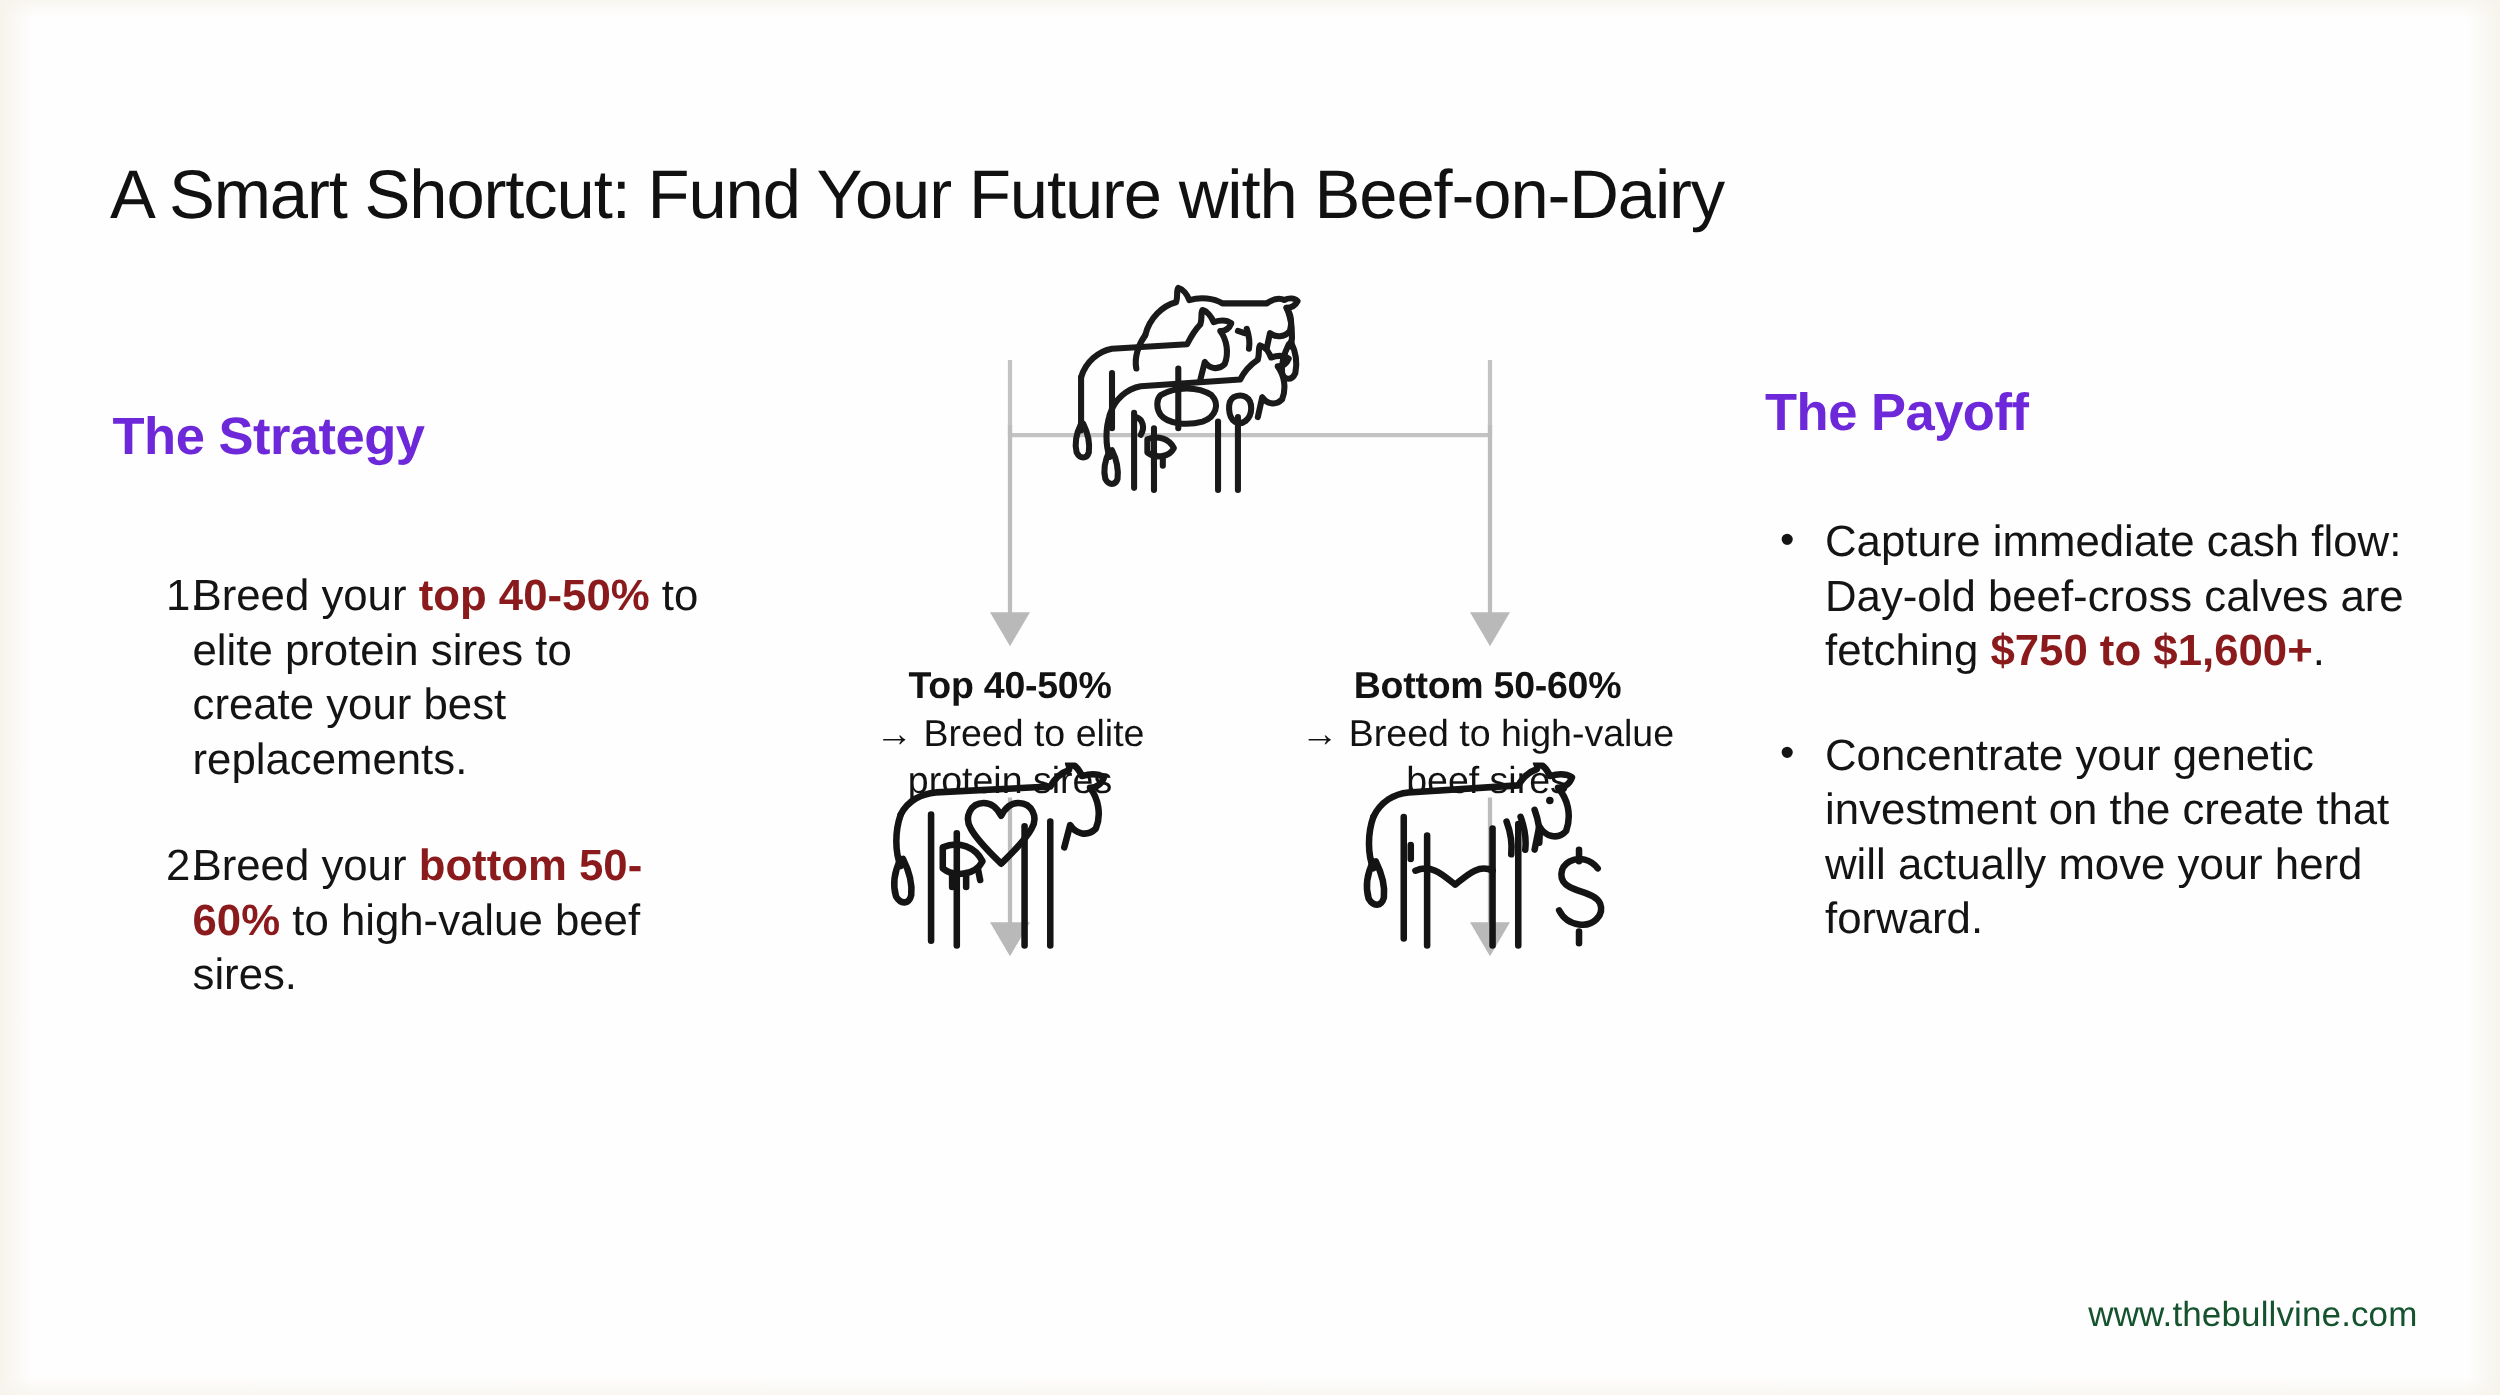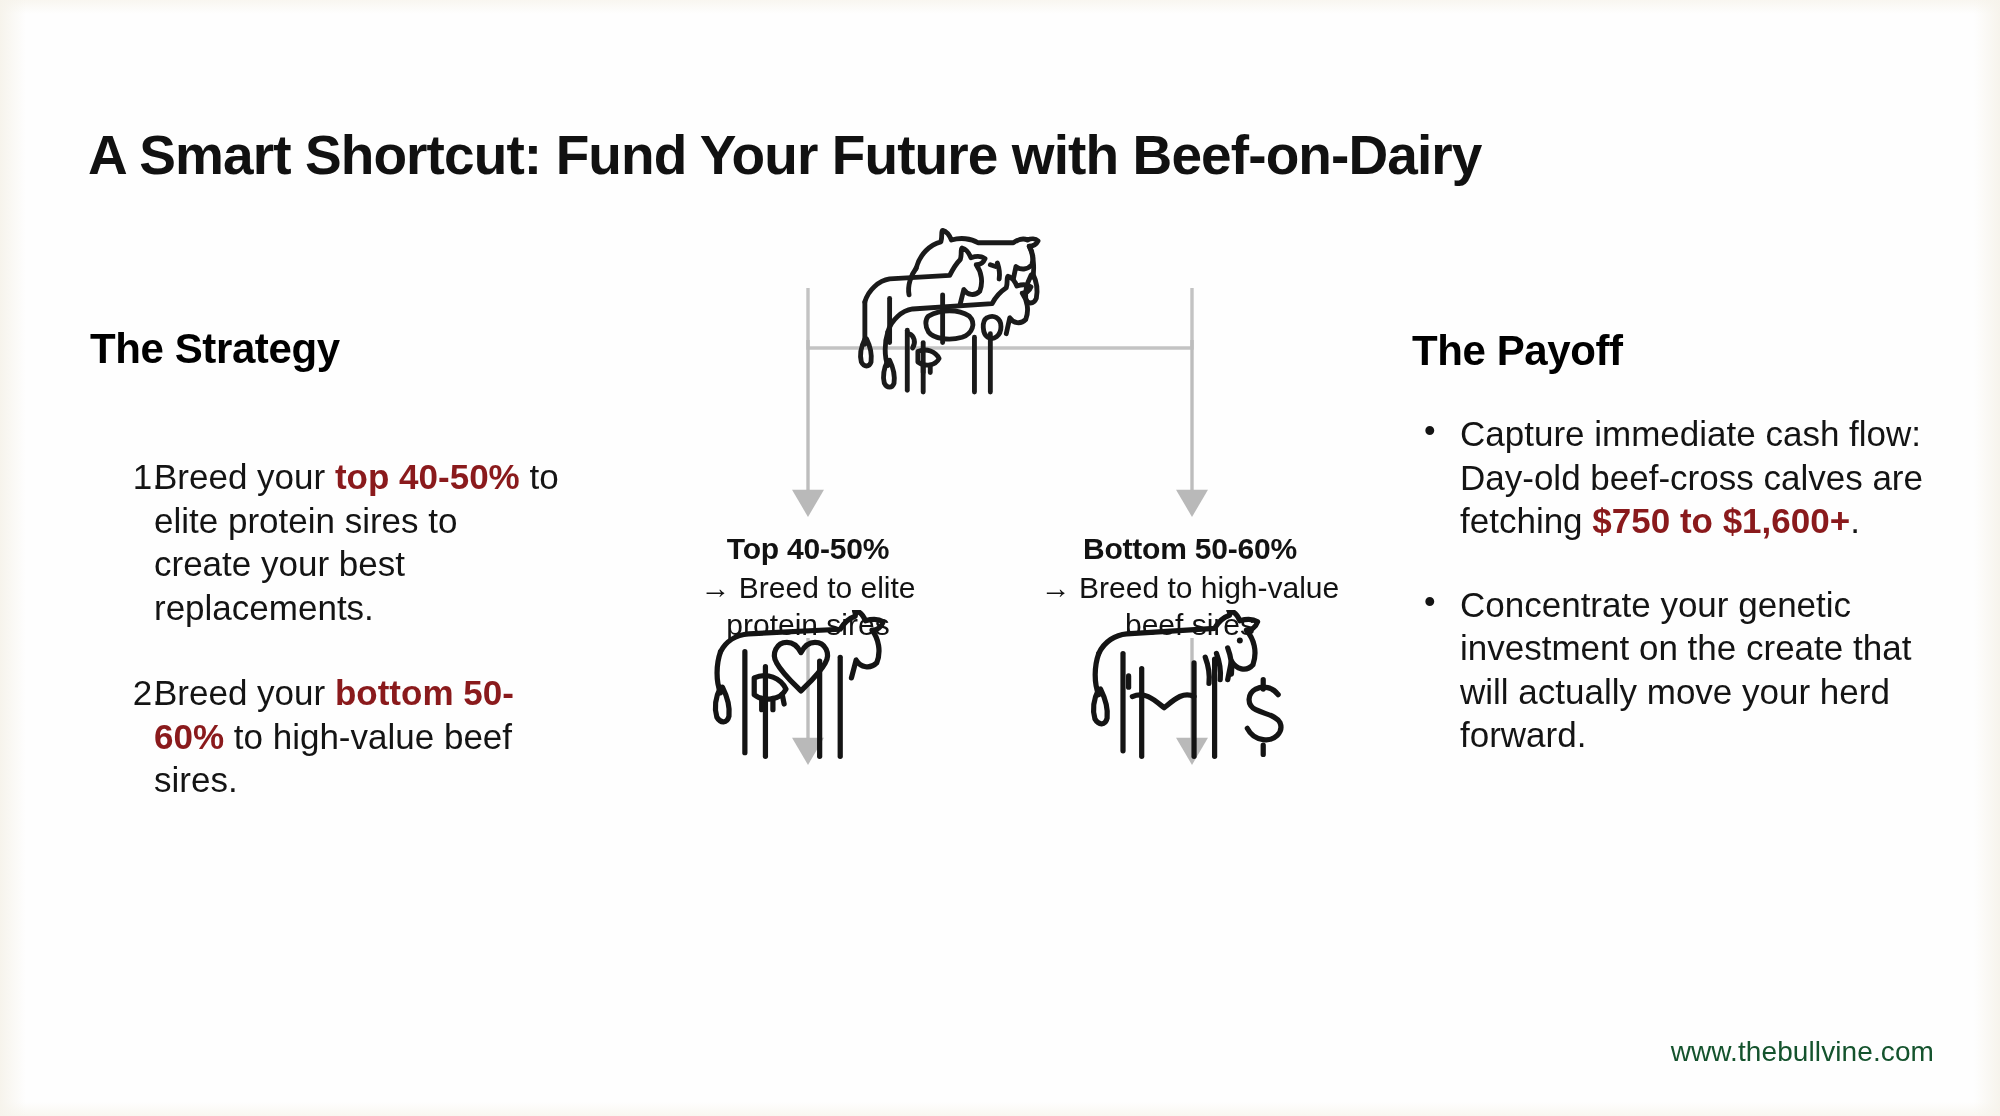--- a/index.html
+++ b/index.html
@@ -28,37 +28,37 @@
       linear-gradient(to top,    rgba(248,245,238,0.85) 0px, rgba(255,255,255,0) 14px);
   }
 
   
   #title {
     position: absolute;
     left: 88px;
     top: 88px;
     width: 1830px;
     font-size: 55px;
-    font-weight: 700;
+    font-weight: 400;
     letter-spacing: -0.9px;
     color: #111111;
     line-height: 1.12;
     white-space: nowrap;
   }
 
   
   .col-heading {
     position: absolute;
     font-size: 42px;
     font-weight: 700;
-    color: #000000;
+    color: #6d28d9;
     letter-spacing: -0.4px;
   }
   #strategy-heading { left: 90px;  top: 325px; }
-  #payoff-heading   { left: 1412px; top: 327px; }
+  #payoff-heading   { left: 1412px; top: 306px; }
 
   
   #strategy-list {
     position: absolute;
     left: 90px;
     top: 455px;
     width: 470px;
     font-size: 35px;
     line-height: 1.245;
     color: #141414;

